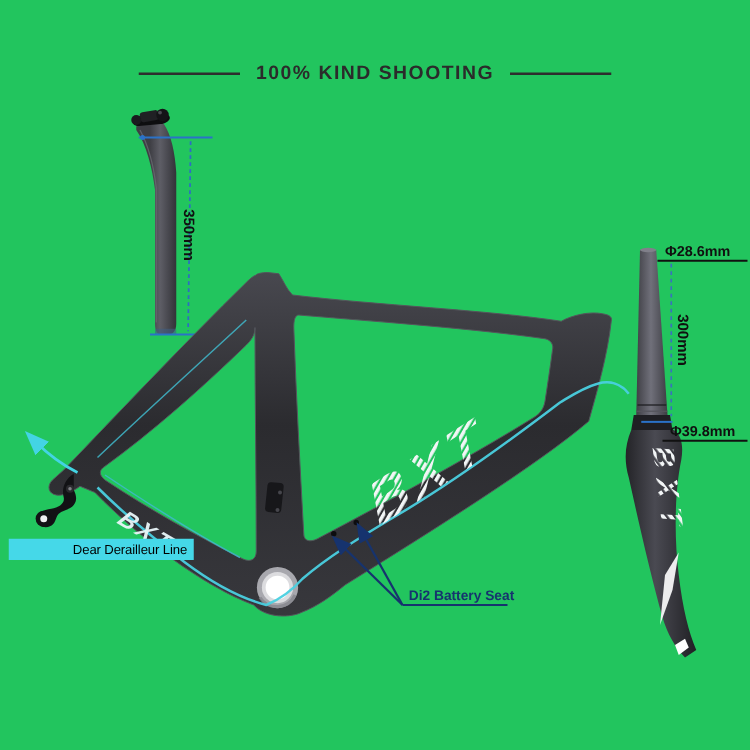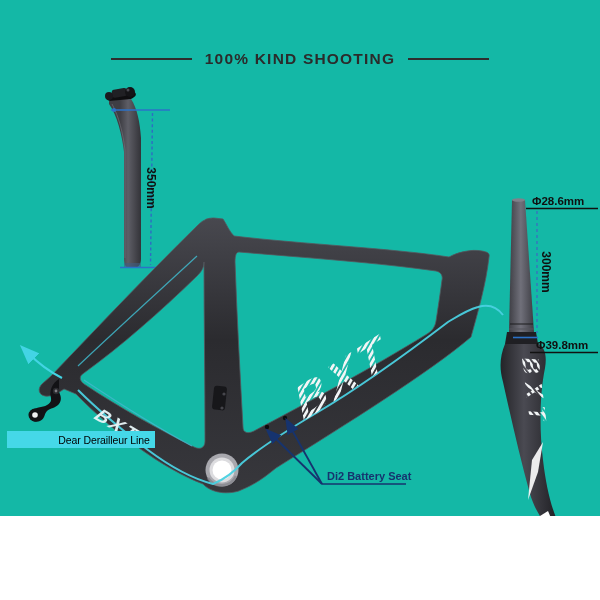--- a/index.html
+++ b/index.html
@@ -1,16 +1,16 @@
 <!DOCTYPE html>
 <html><head>
 <meta charset="utf-8">
 <style>
   html,body{margin:0;padding:0;background:#fff;}
-  #stage{position:relative;width:600px;height:516px;background:#14b8a6;overflow:hidden;
+  #stage{position:relative;width:600px;height:600px;background:#22c55e;overflow:hidden;
          font-family:"Liberation Sans",sans-serif;}
   
   .title-row{position:absolute;left:0;top:50px;width:600px;display:flex;align-items:center;
              justify-content:center;gap:13px;}
   .title-line{width:81px;height:2px;background:#2e2e2e;}
   .title-text{font-size:15.5px;font-weight:600;color:#2b2b2b;letter-spacing:1.2px;white-space:nowrap;}
   
   svg.canvas{position:absolute;left:0;top:0;width:600px;height:600px;}
   svg text{font-family:"Liberation Sans",sans-serif;}
   .measure-text{font-size:11.5px;font-weight:bold;fill:#101010;}

